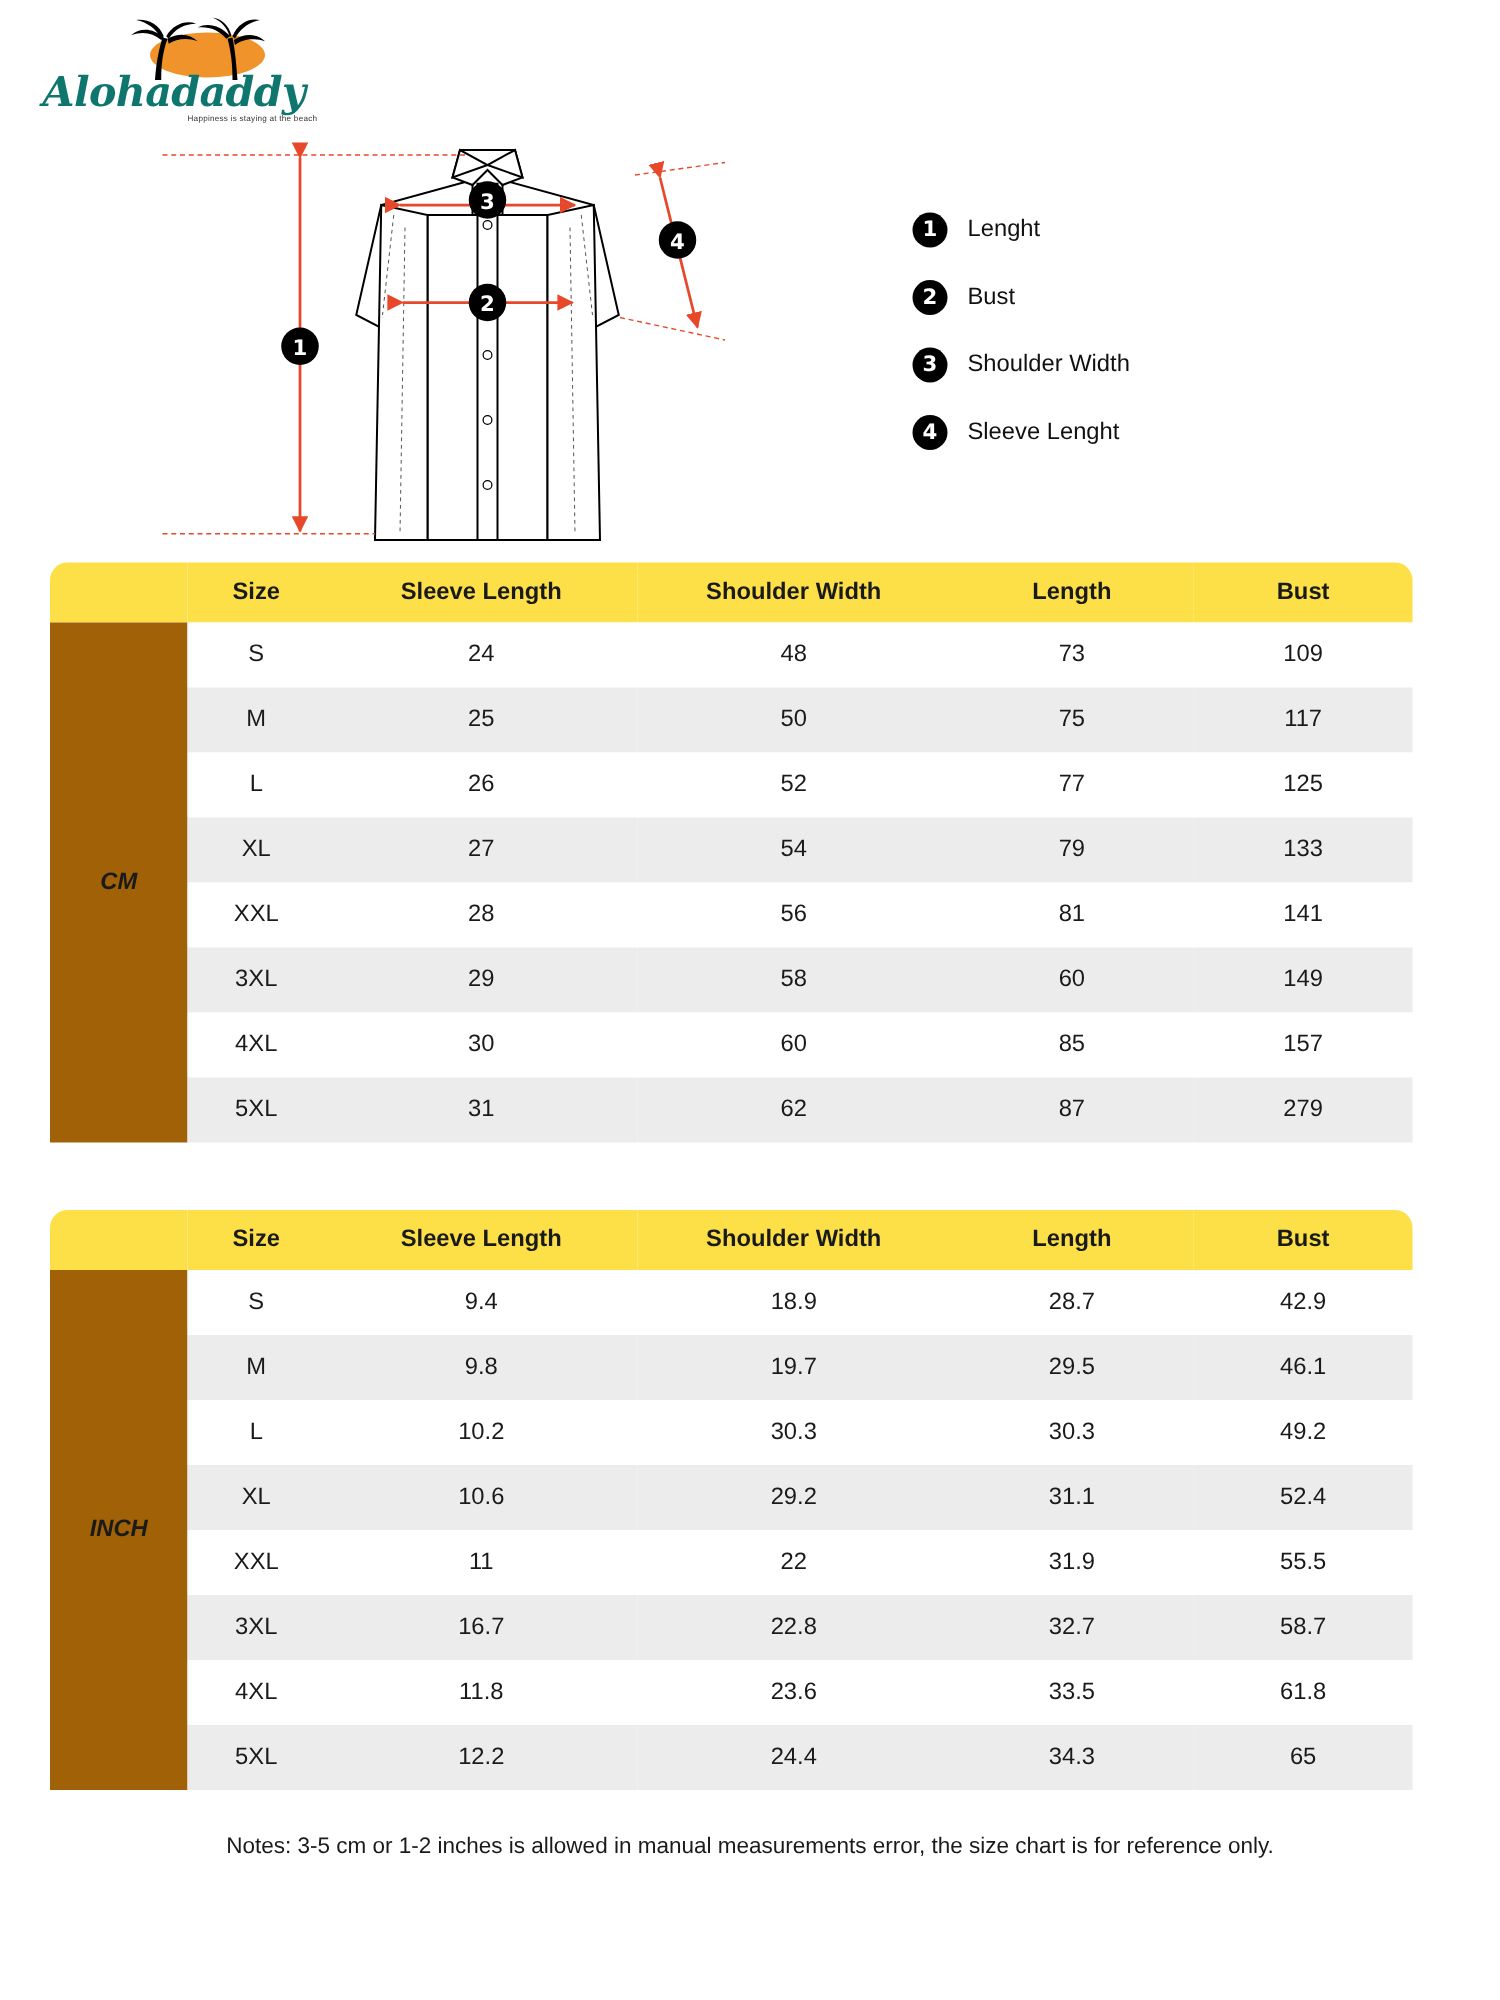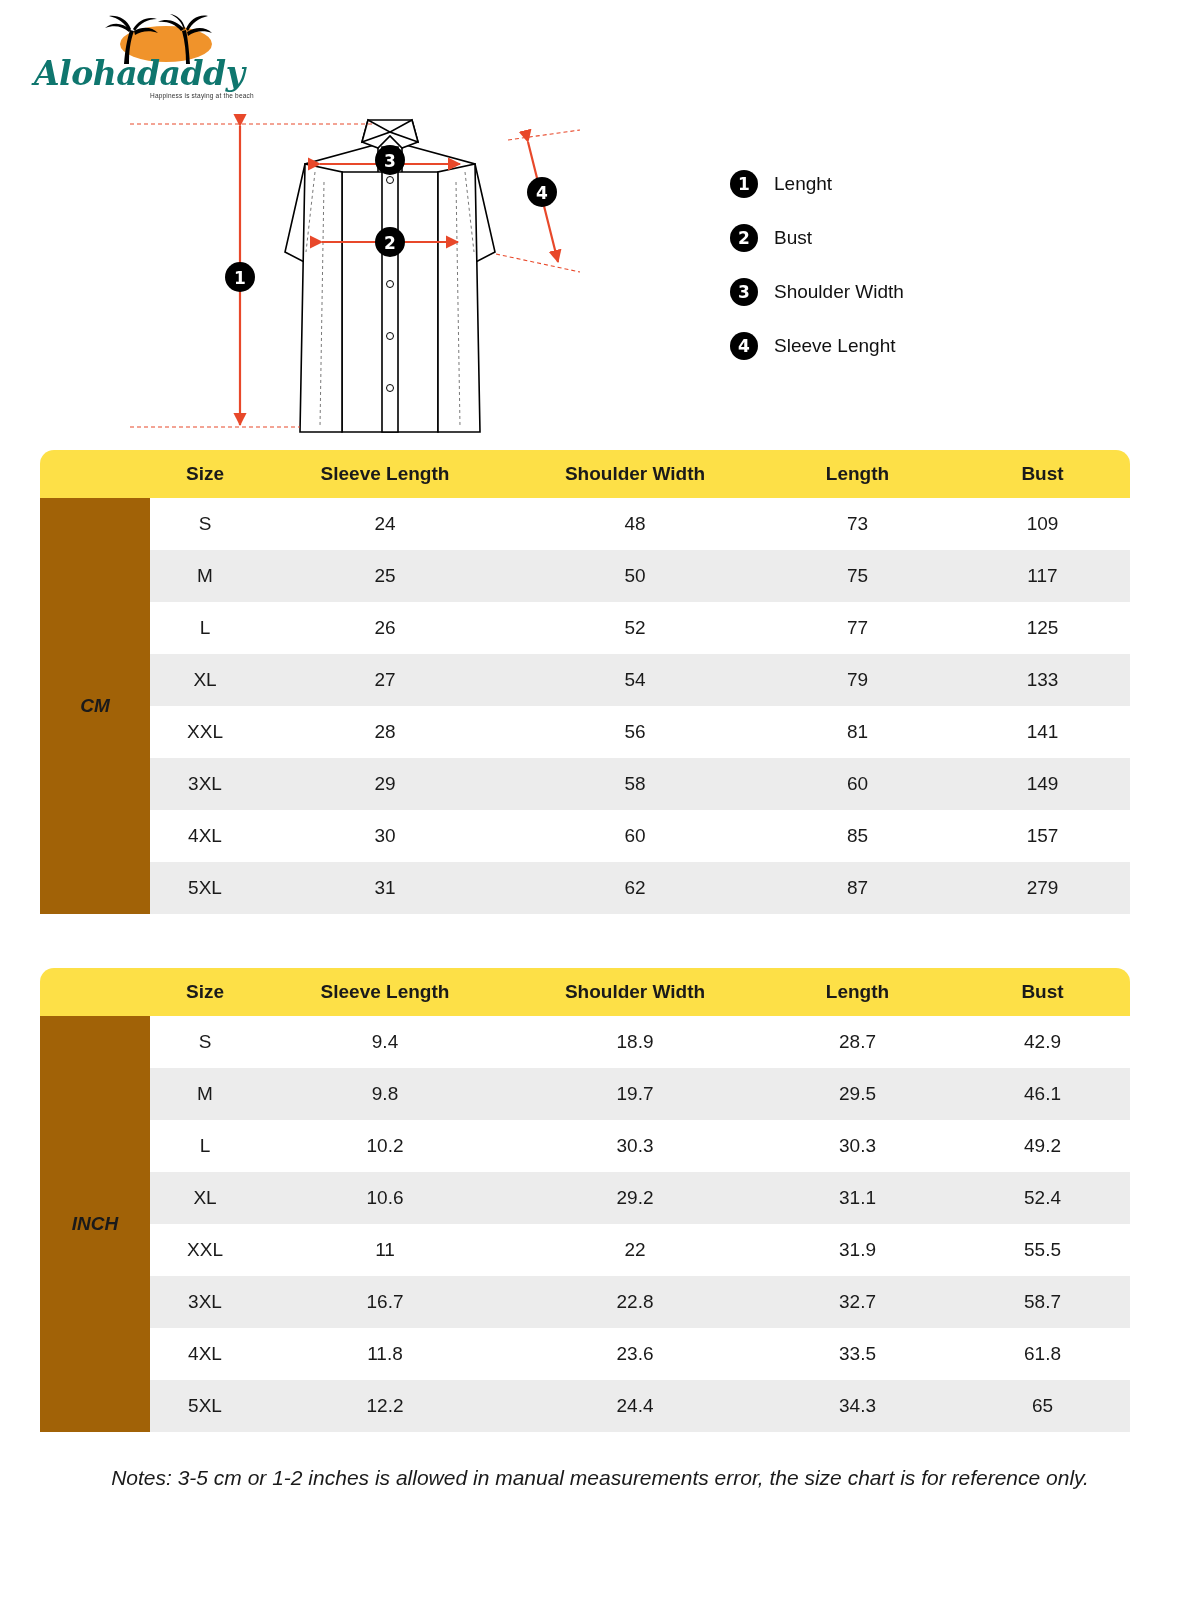--- a/index.html
+++ b/index.html
@@ -164,24 +164,23 @@
   .col-size { width: 110px; }
   .col-sleeve { width: 250px; }
   .col-shoulder { width: 250px; }
   .col-length { width: 195px; }
   .col-bust { width: 175px; }
 
   .spacer { height: 54px; }
 
   .notes {
     text-align: center;
-    font-size: 21px;
+    font-size: 18px;
     color: #1a1a1a;
     margin-top: 34px;
-    font-style: italic;
   }
 </style>
 </head>
 <body>
 
 <div class="header">
 
   <div class="logo">
     <svg class="logo-palms" viewBox="0 0 140 52">
       <ellipse cx="72" cy="30" rx="46" ry="18" fill="#f0932b"></ellipse>

